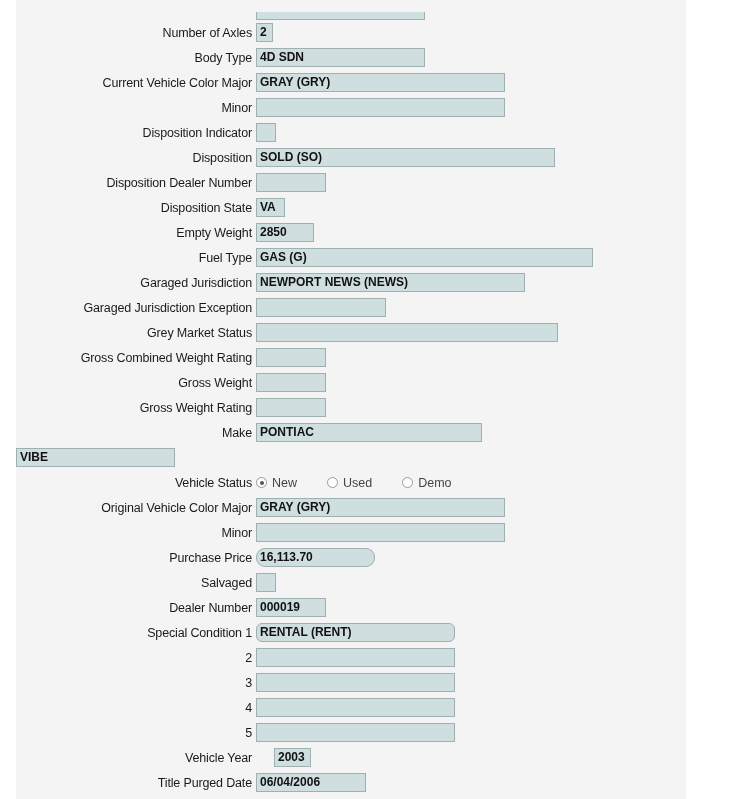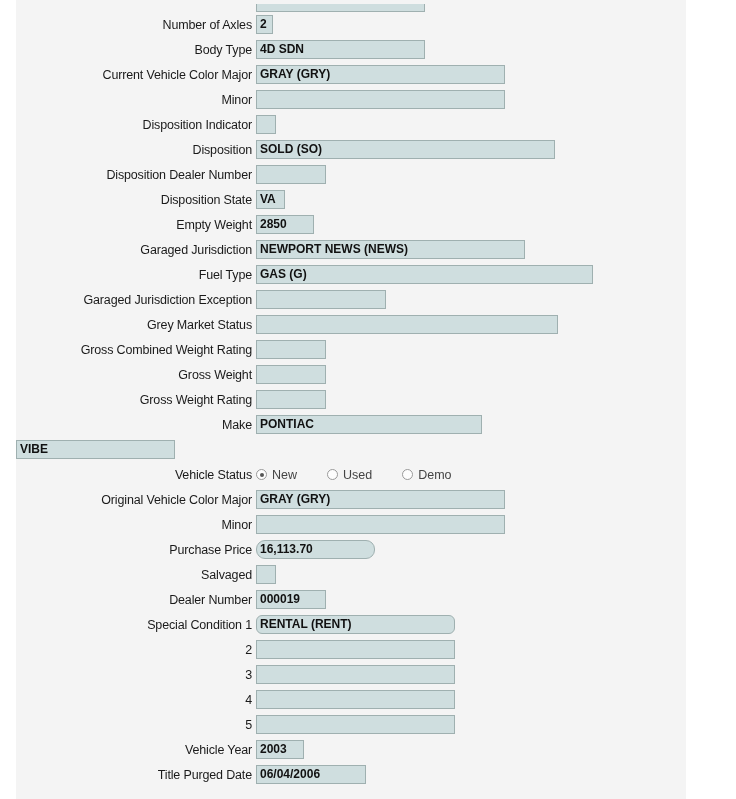--- a/index.html
+++ b/index.html
@@ -18,21 +18,21 @@
     position: absolute;
     left: 16px;
     top: 0;
     width: 670px;
     height: 799px;
     background: #f4f4f4;
     overflow: hidden;
   }
   .form {
     position: relative;
-    padding-top: 4px;
+    padding-top: 12px;
   }
   .row {
     height: 25px;
     display: flex;
     align-items: center;
     box-sizing: border-box;
   }
   .label {
     width: 240px;      
     text-align: right;
@@ -178,29 +178,29 @@
           <div class="field" style="width: 29px;">VA</div>
         </div>
       </div>
       <div class="row">
         <div class="label">Empty Weight</div>
         <div class="fieldwrap">
           <div class="field" style="width: 58px;">2850</div>
         </div>
       </div>
       <div class="row">
+        <div class="label">Fuel Type</div>
+        <div class="fieldwrap">
+          <div class="field" style="width: 337px;">GAS (G)</div>
+        </div>
+      </div>
+      <div class="row">
         <div class="label">Garaged Jurisdiction</div>
         <div class="fieldwrap">
           <div class="field" style="width: 269px;">NEWPORT NEWS (NEWS)</div>
-        </div>
-      </div>
-      <div class="row">
-        <div class="label">Fuel Type</div>
-        <div class="fieldwrap">
-          <div class="field" style="width: 337px;">GAS (G)</div>
         </div>
       </div>
       <div class="row">
         <div class="label">Garaged Jurisdiction Exception</div>
         <div class="fieldwrap">
           <div class="field" style="width: 130px;"></div>
         </div>
       </div>
       <div class="row">
         <div class="label">Grey Market Status</div>
@@ -312,21 +312,21 @@
       </div>
       <div class="row">
         <div class="label">5</div>
         <div class="fieldwrap">
           <div class="field" style="width: 199px;"></div>
         </div>
       </div>
       <div class="row">
         <div class="label">Vehicle Year</div>
         <div class="fieldwrap">
-          <div class="field" style="width: 48px;">2003</div>
+          <div class="field" style="width: 37px; margin-left: 18px;">2003</div>
         </div>
       </div>
       <div class="row">
         <div class="label">Title Purged Date</div>
         <div class="fieldwrap">
           <div class="field" style="width: 110px;">06/04/2006</div>
         </div>
       </div>
     </div>
 </div>

